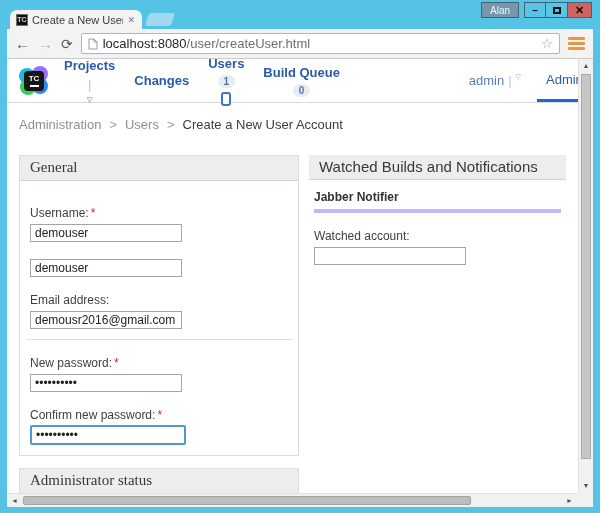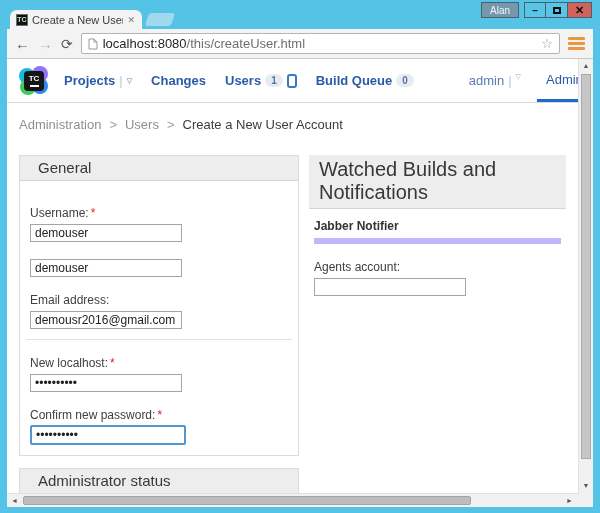--- a/index.html
+++ b/index.html
@@ -43,55 +43,55 @@
   .logo { position:relative; width:30px; height:30px; margin-right:15px; flex:none; }
   .blob { position:absolute; border-radius:50%; width:16px; height:16px; }
   .blob.cyan   { left:0;  top:2px;  background:#1ab9e0; }
   .blob.purple { left:13px; top:0;  background:#9472f5; }
   .blob.green  { left:1px; top:13px; background:#3ecb5a; }
   .blob.blue   { left:13px; top:12px; background:#2f86f2; }
   .tc-square { position:absolute; left:5px; top:5px; width:20px; height:20px; background:#161616; border-radius:4px; display:flex; flex-direction:column; align-items:center; justify-content:center; }
   .tc-square .tc-text { color:#fff; font-size:8px; font-weight:bold; line-height:1; }
   .tc-square .tc-underline { width:9px; height:2px; background:#fff; margin-top:2px; }
   .nav { display:flex; align-items:center; gap:19px; font-size:13px; font-weight:bold; color:#2a5ba8; }
-  .nav-item { display:flex; align-items:center; gap:4px; cursor:pointer; }
+  .nav-item { display:flex; align-items:center; gap:4px; cursor:pointer;flex-direction:column; }
   .sep { color:#b9c6d6; font-weight:normal; }
   .chev { color:#98abc4; font-size:7px; }
   .badge { background:#e7ecf2; color:#56749e; font-size:10px; font-weight:bold; padding:1px 6px; border-radius:8px; }
   .agent-icon { width:10px; height:14px; border:2px solid #3b78c4; border-radius:3px; background:#fff; }
   .header-right { margin-left:auto; display:flex; align-items:center; height:100%; }
   .user-menu { display:flex; align-items:flex-start; gap:4px; color:#5a7db5; font-size:13px; font-weight:normal; margin-right:16px; }
   .admin-tab { height:100%; display:flex; align-items:center; border-bottom:3px solid #1d6bc9; color:#2a5ba8; font-size:13px; padding-left:9px; width:41px; overflow:hidden; white-space:nowrap; }
 
   
   .breadcrumb { padding:14px 12px 23px; font-size:13px; color:#8f8f8f; display:flex; gap:8px; align-items:center; }
   .breadcrumb .crumb { cursor:pointer; }
   .breadcrumb .current { color:#3c3c3c; }
   .bc-sep { color:#9f9f9f; }
 
   
   .columns { display:flex; gap:10px; padding:0 12px; align-items:flex-start; }
   .left-col { width:280px; flex:none; }
   .right-col { flex:1; min-width:0; }
   .panel { border:1px solid #dcdcdc; background:#fff; }
-  .panel-header { background:#ededed; border-bottom:1px solid #ccd6e0; padding:3px 18px 4px; font-size:15px; color:#38383a; }
+  .panel-header { background:#ededed; border-bottom:1px solid #ccd6e0; padding:3px 10px 4px; font-size:15px; color:#38383a;font-family:Liberation Serif, serif; }
   .panel-body { padding:9px 10px 8px; }
   .frow { margin-bottom:7px;margin-top:16px; }
   .frow label { display:block; font-size:12px; color:#404040; margin-bottom:3px; }
   .req { color:#dd2222; margin-left:2px; }
   .tc-input { width:152px; height:18px; border:1px solid #a5a5a5; font-size:12px; padding:0 4px; color:#222; font-family:inherit; background:#fff; }
   .tc-input.focused { border:2px solid #5295d6; border-radius:2px; height:20px; width:156px; }
   .divider { border-top:1px solid #e2e2e2; margin:10px -4px 10px -4px; }
   .admin-panel { margin-top:12px; }
   .check-row { display:flex; align-items:center; gap:6px; font-size:12px; color:#333; padding:2px 0 3px; }
   .check-row input { width:12px; height:12px; }
 
-  .watched-panel .panel-like-header { background:#ededed; border-bottom:1px solid #ccd6e0; padding:3px 10px 4px; font-size:20px; color:#38383a; }
+  .watched-panel .panel-like-header { background:#ededed; border-bottom:1px solid #ccd6e0; padding:3px 10px 4px; font-size:15px; color:#38383a; }
   .watched-body { padding:10px 5px; }
-  .subsection { font-size:12px; font-weight:bold; color:#333; padding-bottom:5px; border-bottom:6px solid #c4b5fd; margin-bottom:15px; }
+  .subsection { font-size:12px; font-weight:bold; color:#333; padding-bottom:5px; border-bottom:4px solid #c4b5fd; margin-bottom:15px; }
 
   
   .vscroll { position:absolute; top:0; right:0; bottom:14px; width:15px; background:#f1f1f1; border-left:1px solid #e0e0e0; }
   .vs-arrow { position:absolute; left:0; right:0; text-align:center; font-size:7px; color:#555; line-height:12px; }
   .vs-up { top:1px; } .vs-down { bottom:1px; }
   .vs-thumb { position:absolute; top:15px; bottom:34px; left:2px; right:2px; background:#c6c6c6; border:1px solid #ababab; }
   .hscroll { position:absolute; bottom:0; left:0; right:15px; height:14px; background:#f1f1f1; border-top:1px solid #e0e0e0; }
   .hs-arrow { position:absolute; top:0; bottom:0; display:flex; align-items:center; font-size:7px; color:#555; }
   .hs-left { left:4px; } .hs-right { right:5px; }
   .hs-thumb { position:absolute; left:16px; width:448px; top:2px; bottom:2px; background:#bdbdbd; border:1px solid #a3a3a3; border-radius:2px; }
@@ -126,21 +126,21 @@
 
   <div class="toolbar">
     <div class="navbtn">←</div>
     <div class="navbtn fwd">→</div>
     <div class="navbtn refresh">⟳</div>
     <div class="urlbar">
       <svg width="10" height="12" viewBox="0 0 10 12">
         <path d="M1 1 h5 l3 3 v7 h-8 z" fill="none" stroke="#9a9a9a" stroke-width="1"></path>
         <path d="M6 1 v3 h3" fill="none" stroke="#9a9a9a" stroke-width="1"></path>
       </svg>
-      <div class="url-text"><span>localhost:8080</span><span class="path">/this/createUser.html</span></div>
+      <div class="url-text"><span>localhost:8080</span><span class="path">/user/createUser.html</span></div>
       <div class="star">☆</div>
     </div>
     <div class="menu-btn">
         <span></span>
         <span></span>
         <span></span>
       </div>
   </div>
 
   <div class="viewport">
@@ -211,21 +211,21 @@
               </div>
 
               <div class="frow">
                 <label><span>Email address:</span></label>
                 <input class="tc-input" type="text" value="demousr2016@gmail.com" style="">
               </div>
 
               <div class="divider"></div>
 
               <div class="frow">
-                <label><span>New localhost:</span><span class="req">*</span></label>
+                <label><span>New password:</span><span class="req">*</span></label>
                 <input class="tc-input" type="text" value="••••••••••" style="">
               </div>
 
               <div class="frow" style="margin-bottom:2px;">
                 <label><span>Confirm new password:</span><span class="req">*</span></label>
                 <input class="tc-input focused" type="text" value="••••••••••" style="">
               </div>
 
             </div>
           </div>
@@ -238,21 +238,21 @@
               </div>
             </div>
           </div>
         </div>
 
         <div class="right-col watched-panel">
           <div class="panel-like-header">Watched Builds and Notifications</div>
           <div class="watched-body">
             <div class="subsection">Jabber Notifier</div>
             <div class="frow">
-              <label><span>Agents account:</span></label>
+              <label><span>Watched account:</span></label>
               <input class="tc-input" type="text" value="" style="">
             </div>
           </div>
         </div>
 
       </div>
     </div>
 
     <div class="vscroll">
       <div class="vs-arrow vs-up">▲</div>

